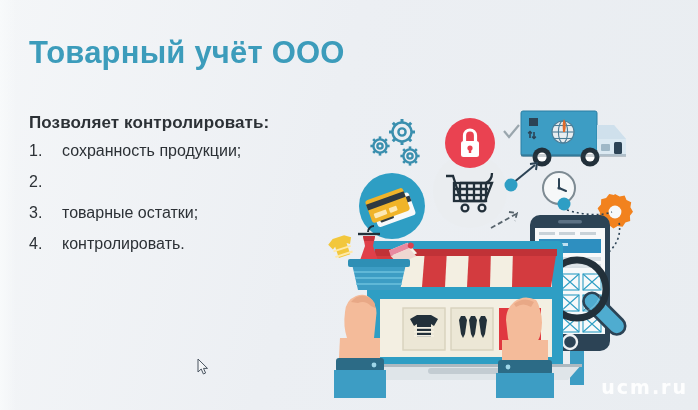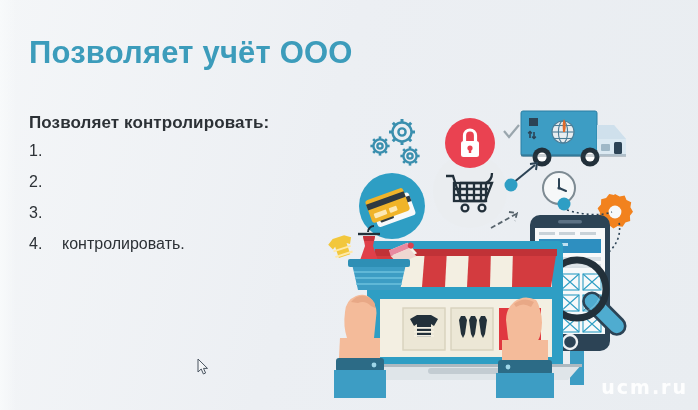--- a/index.html
+++ b/index.html
@@ -48,33 +48,35 @@
     user-select:none;
   }
   
   .cursor{position:absolute;left:197px;top:358px;width:12px;height:18px;}
 </style>
 </head>
 <body>
 
 <div id="slide">
 
-  <div class="title">Позволяет учёт ООО</div>
+  <div class="title">Товарный учёт ООО</div>
 
   <div class="subtitle">Позволяет контролировать:</div>
 
   <div class="list">
     <div class="li">
       <span class="num">1.</span>
+      <span class="txt">сохранность продукции;</span>
     </div>
     <div class="li">
       <span class="num">2.</span>
     </div>
     <div class="li">
       <span class="num">3.</span>
+      <span class="txt">товарные остатки;</span>
     </div>
     <div class="li">
       <span class="num">4.</span>
       <span class="txt">контролировать.</span>
     </div>
   </div>
 
   <div id="art">
   <svg width="380" height="310" viewBox="0 0 380 310" xmlns="http://www.w3.org/2000/svg">
 

